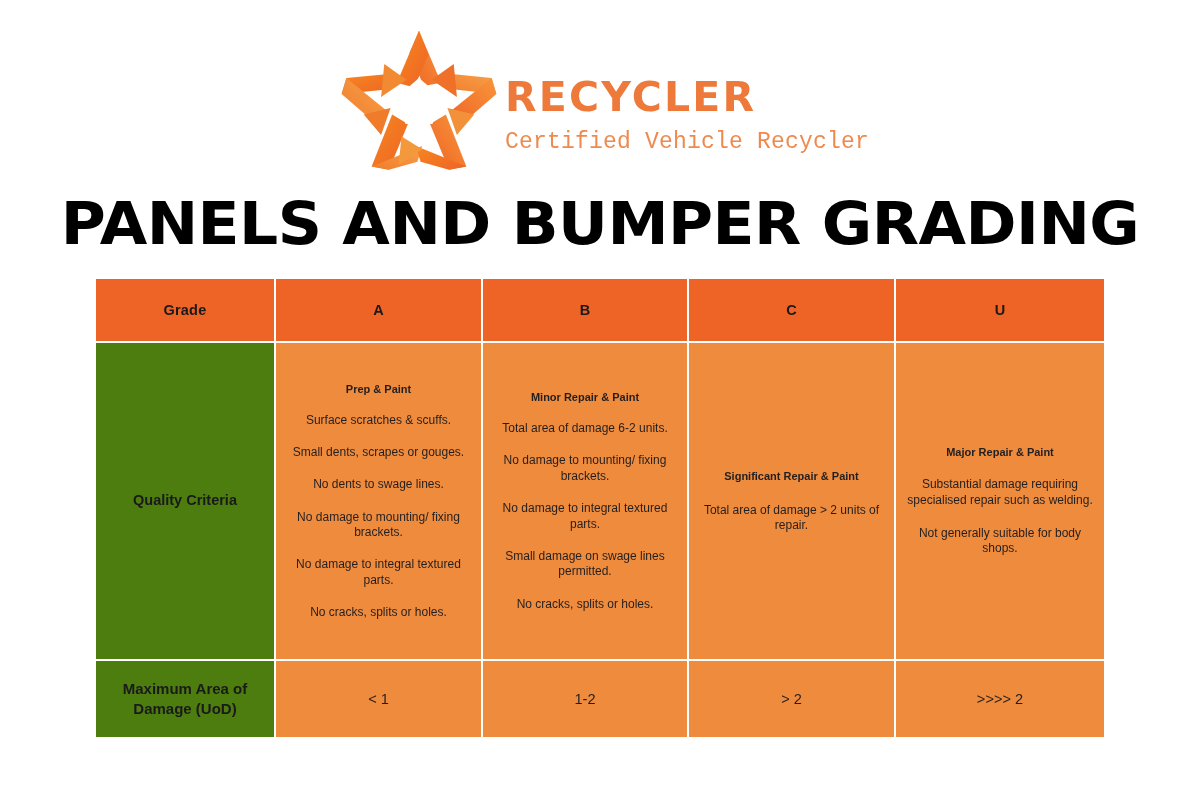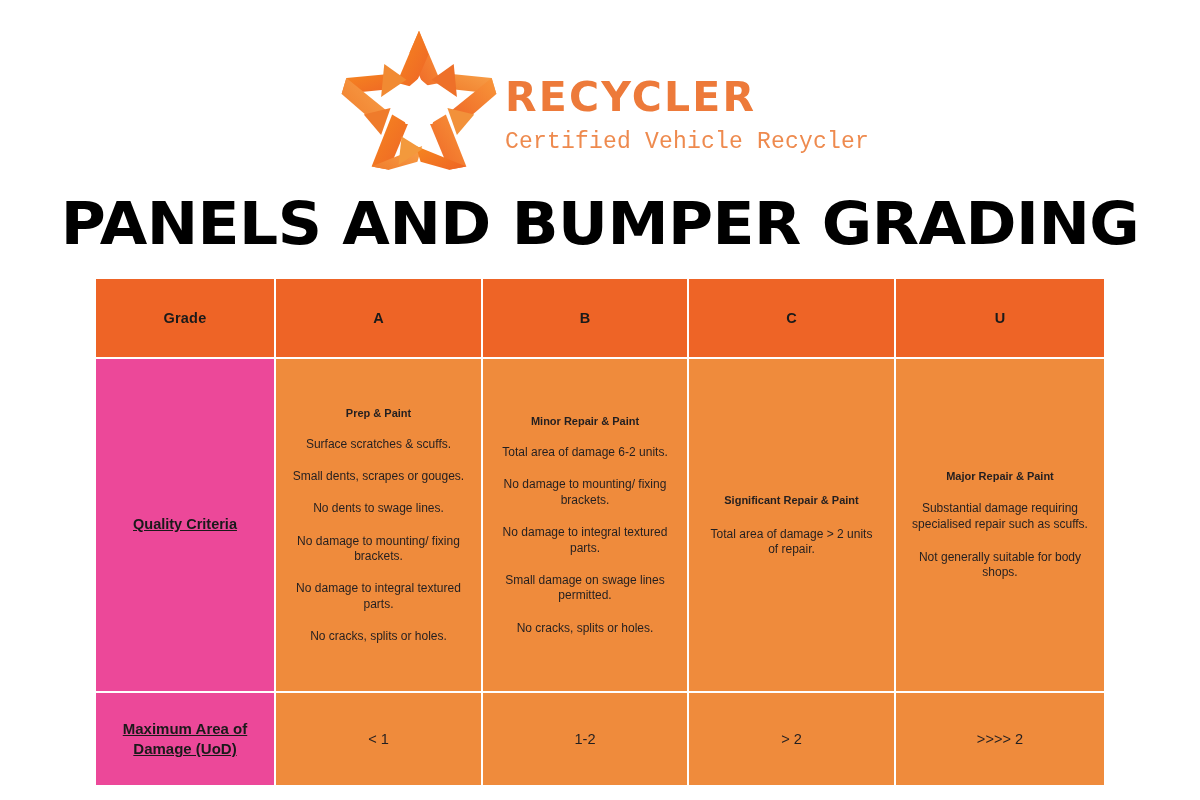--- a/index.html
+++ b/index.html
@@ -86,21 +86,21 @@
     width: 1008px;
     border-collapse: separate;
     border-spacing: 0;
     table-layout: fixed;
   }
   .grading-table td {
     vertical-align: middle;
     text-align: center;
     border-right: 2px solid #ffffff;
     border-bottom: 2px solid #ffffff;
-    padding: 16px;
+    padding: 8px;
   }
   .grading-table tr td:last-child { border-right: none; }
   .grading-table tr:last-child td { border-bottom: none; }
 
   .col-head { width: 180px; }
   .col-a { width: 207px; }
   .col-b { width: 206px; }
   .col-c { width: 207px; }
   .col-u { width: 208px; }
 
@@ -112,26 +112,25 @@
     font-weight: bold;
     color: #1a1a1a;
     letter-spacing: 0.2px;
   }
 
   
   .crit-row td {
     height: 300px;
   }
   .rowlabel {
-    background: #ec4899;
+    background: #4d7c0f;
     font-size: 14.5px;
     font-weight: bold;
     color: #1a1a1a;
     line-height: 1.35;
-    text-decoration: underline;
   }
   .cell {
     background: #EF8B3C;
     color: #231f20;
     padding: 8px 10px;
   }
   .cell p {
     margin: 0 0 17px 0;
     font-size: 12px;
     line-height: 1.28;
@@ -244,21 +243,21 @@
         <p>No cracks, splits or holes.</p>
       </td>
 
       <td class="cell cell-c">
         <p class="lead">Significant Repair &amp; Paint</p>
         <p>Total area of damage &gt; 2 units of repair.</p>
       </td>
 
       <td class="cell cell-u">
         <p class="lead">Major Repair &amp; Paint</p>
-        <p>Substantial damage requiring specialised repair such as scuffs.</p>
+        <p>Substantial damage requiring specialised repair such as welding.</p>
         <p>Not generally suitable for body shops.</p>
       </td>
     </tr>
 
     <tr class="max-row">
       <td class="rowlabel">Maximum Area of Damage (UoD)</td>
       <td class="cell">&lt; 1</td>
       <td class="cell">1-2</td>
       <td class="cell">&gt; 2</td>
       <td class="cell">&gt;&gt;&gt;&gt; 2</td>

